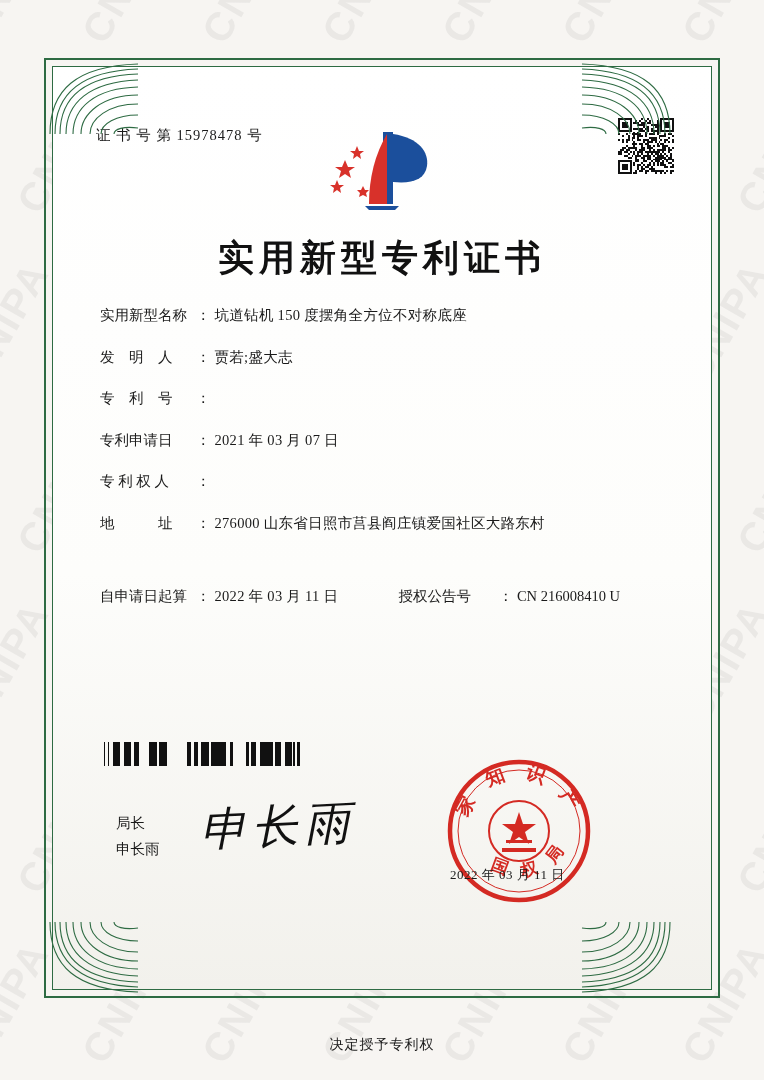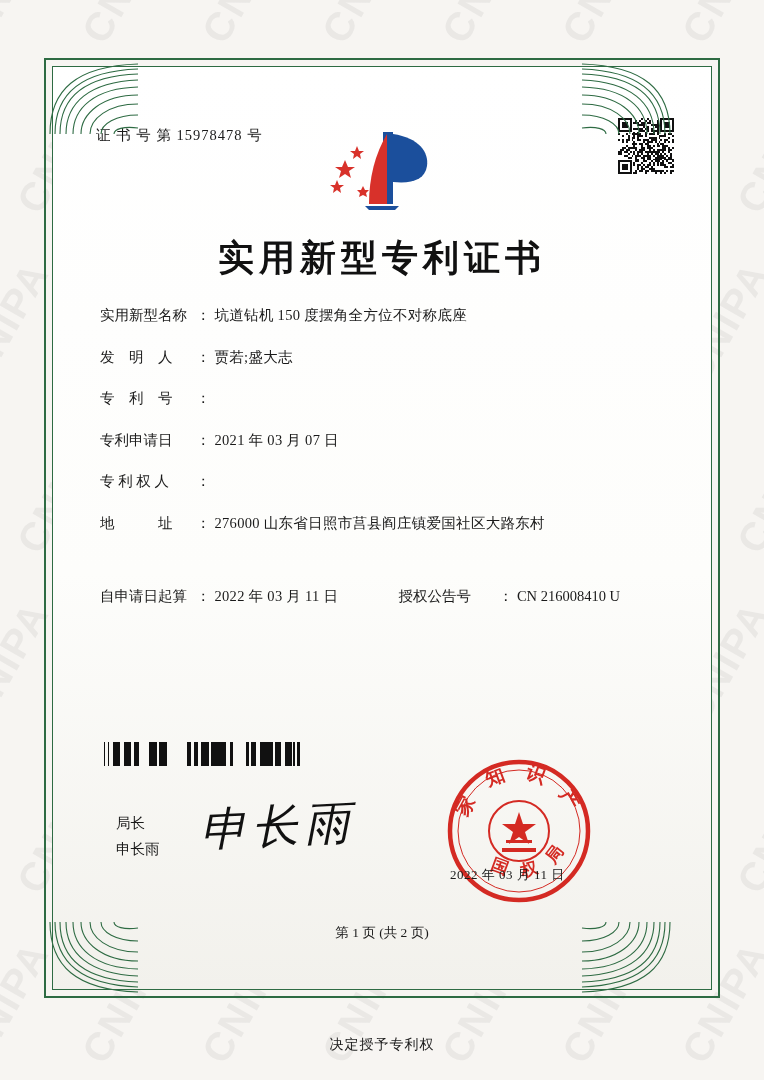--- a/index.html
+++ b/index.html
@@ -878,17 +878,16 @@
         <text font-size="19" fill="#d42a23" font-family="'Liberation Serif',serif" font-weight="700" letter-spacing="7">
           <textPath href="#sealArcTop" startOffset="8%" id="seal-top-text">家 知 识 产</textPath>
         </text>
         <text font-size="17" fill="#d42a23" font-family="'Liberation Serif',serif" font-weight="700" letter-spacing="6">
           <textPath href="#sealArcBottom" startOffset="22%" id="seal-bottom-text">国        权 局</textPath>
         </text>
       </svg>
     </div>
     <div class="seal-date">2022 年 03 月 11 日</div>
 
-    <div class="page-no">第 1 页 (共 2 页)</div>
   </div>
 </div>
 
 <div class="footer-note">决定授予专利权</div>
 
 </body></html>

